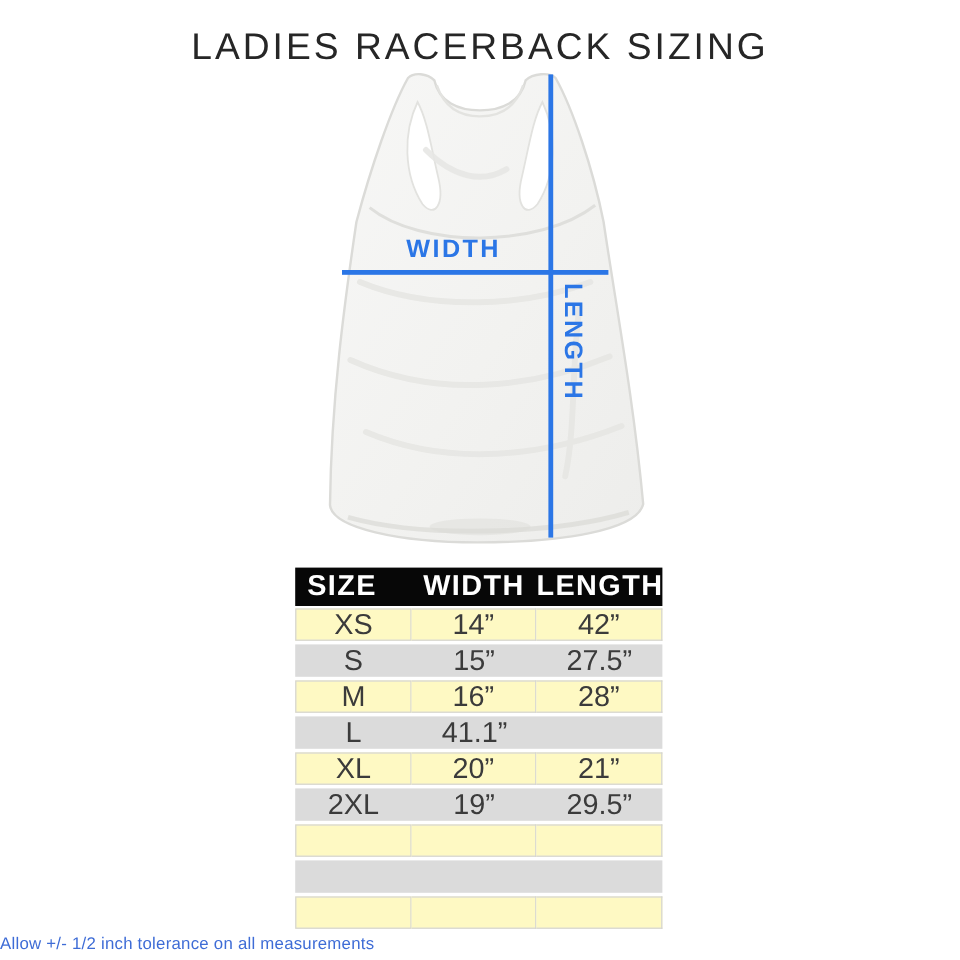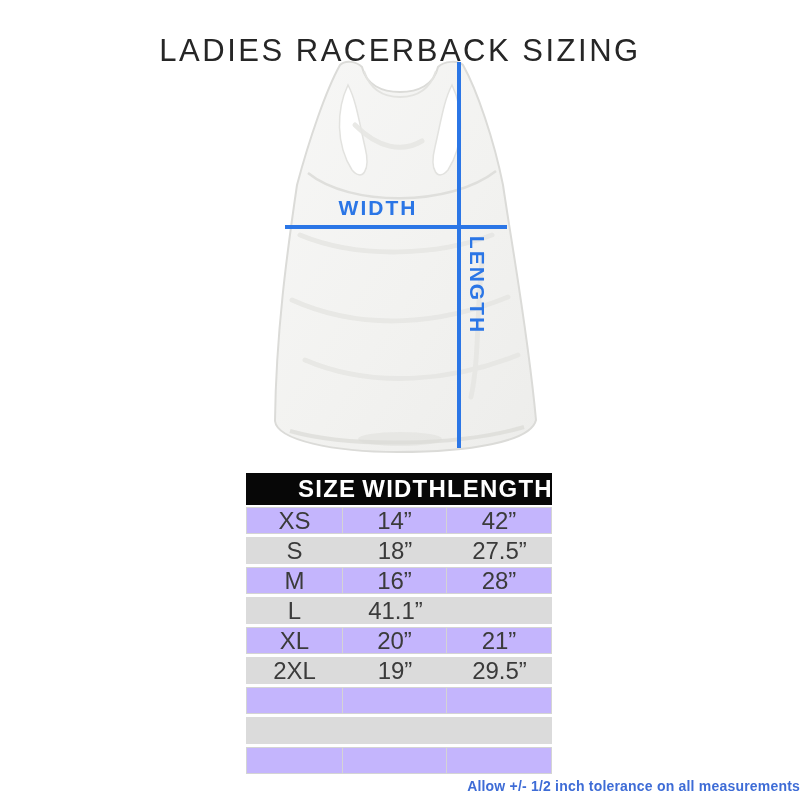--- a/index.html
+++ b/index.html
@@ -9,21 +9,21 @@
     --cell-border:#d4d4d4;
     --text-dark:#3b3b3b;
     --header-bg:#070707;
   }
   html,body{margin:0;padding:0;background:#ffffff;}
   body{font-family:"Liberation Sans", sans-serif;}
   .stage{position:relative;width:800px;height:800px;background:#ffffff;overflow:hidden;}
 
   
   .page-title{
-    position:absolute;top:33px;left:0;width:800px;
+    position:absolute;top:21px;left:0;width:800px;
     text-align:center;font-size:31px;font-weight:400;
     letter-spacing:2.5px;color:#262626;line-height:36px;
   }
 
   
   .diagram{position:absolute;left:230px;top:55px;width:340px;height:405px;}
   .diagram svg{position:absolute;left:0;top:0;}
   .measure-line{position:absolute;background:var(--accent-blue);}
   .h-line{left:55px;top:170px;width:222px;height:4px;}
   .v-line{left:227px;top:7px;width:4px;height:386px;}
@@ -38,43 +38,43 @@
   }
 
   
   .size-table{position:absolute;left:246px;top:473px;width:306px;}
   .t-row{display:flex;margin-bottom:3px;}
   .t-header{
     background:var(--header-bg);color:#ffffff;height:32px;
     margin-bottom:2px;font-weight:bold;font-size:19px;letter-spacing:1.2px;
   }
   .t-header .t-cell{line-height:32px;border:none;background:transparent;color:#fff;}
-  .t-header .c-size{text-align:center;padding-left:10px;margin-left:36px;}
+  .t-header .c-size{text-align:left;padding-left:10px;}
   .t-cell{
     box-sizing:border-box;text-align:center;
     font-size:24px;color:var(--text-dark);line-height:27px;height:27px;
     background:transparent;
   }
   .c-size{width:97px;}
   .c-width{width:104px;}
   .c-length{width:105px;}
   .t-header .c-size{width:97px;}
   .row-white .t-cell{
-    background:#c4b5fd;border-top:1px solid var(--cell-border);
+    background:#fef9c3;border-top:1px solid var(--cell-border);
     border-bottom:1px solid var(--cell-border);line-height:25px;
   }
   .row-white .t-cell:first-child{border-left:1px solid var(--cell-border);}
   .row-white .t-cell{border-right:1px solid var(--cell-border);}
   .row-gray{background:var(--row-gray);}
   .row-gray .t-cell{border:none;}
 
   
   .footer-note{
-    position:absolute;left:0;top:778px;width:800px;text-align:right;
-    color:var(--note-blue);font-weight:bold;font-size:14px;letter-spacing:0.2px;
+    position:absolute;left:0;top:778px;width:800px;text-align:left;
+    color:var(--note-blue);font-weight:normal;font-size:14px;letter-spacing:0.2px;
   }
 </style>
 </head>
 <body>
 
 <div class="stage">
 
   <div class="page-title">LADIES RACERBACK SIZING</div>
 
   <div class="diagram">
@@ -131,21 +131,21 @@
       <div class="t-cell c-length">LENGTH</div>
     </div>
 
     <div class="t-row row-white">
       <div class="t-cell c-size">XS</div>
       <div class="t-cell c-width">14”</div>
       <div class="t-cell c-length">42”</div>
     </div>
     <div class="t-row row-gray">
       <div class="t-cell c-size">S</div>
-      <div class="t-cell c-width">18”</div>
+      <div class="t-cell c-width">15”</div>
       <div class="t-cell c-length">27.5”</div>
     </div>
     <div class="t-row row-white">
       <div class="t-cell c-size">M</div>
       <div class="t-cell c-width">16”</div>
       <div class="t-cell c-length">28”</div>
     </div>
     <div class="t-row row-gray">
       <div class="t-cell c-size">L</div>
       <div class="t-cell c-length">41.1”</div>

